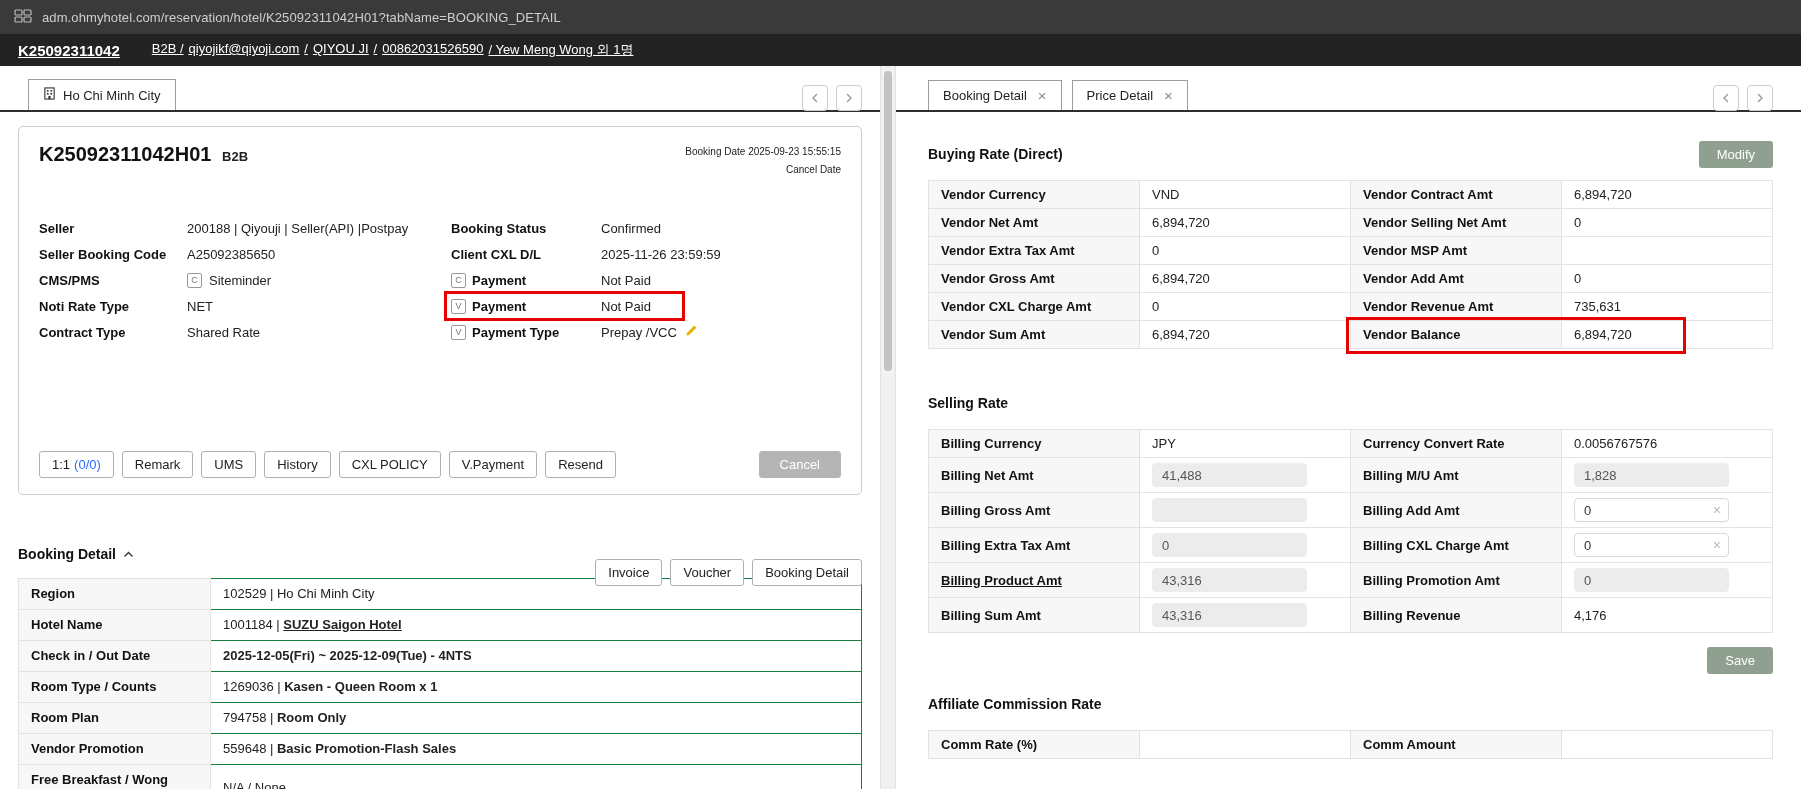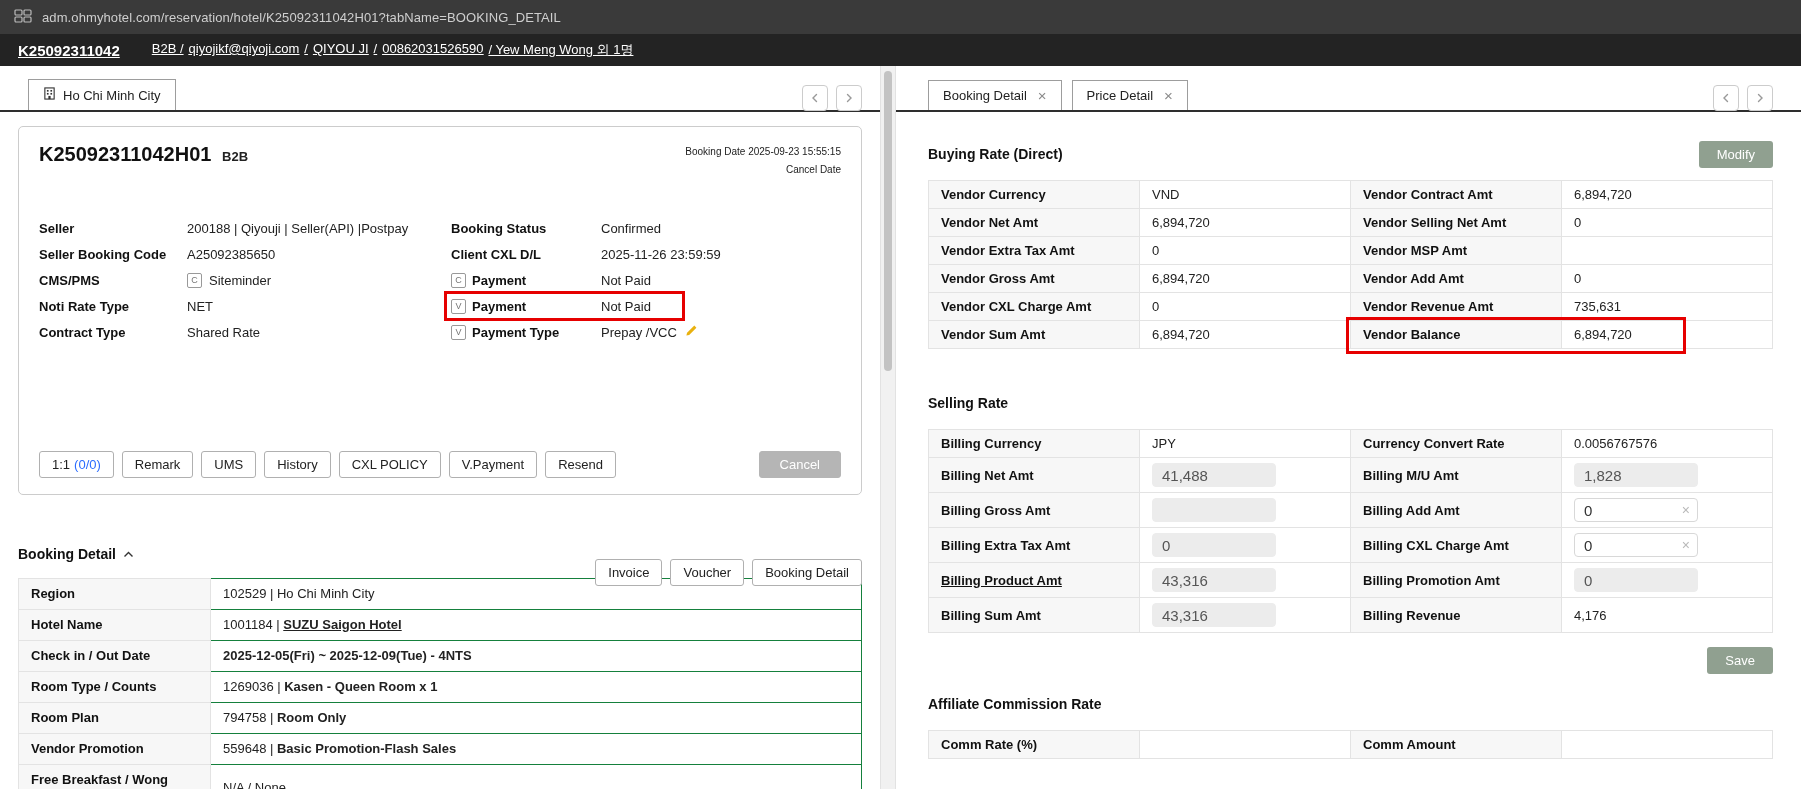--- a/index.html
+++ b/index.html
@@ -83,21 +83,21 @@
                    color:#111; line-height:15px; }
   .grid-table td { padding:6px 12px; border:1px solid #e3e3e3; color:#222; line-height:15px; background:#fff; }
   .sell-table td { padding:5px 12px; }
   .th-link { text-decoration:underline; cursor:pointer; }
   .buy-wrap { position:relative; }
   .red-box.balance { left:calc(50% - 5px); bottom:-5px; width:340px; height:37px; }
   .sr-head { margin-top:40px; }
   .save-row { display:flex; justify-content:flex-end; margin-top:14px; }
   .comm-head { margin-top:16px; }
 
-  .inp { height:24px; border-radius:4px; font-size:15px; font-family:inherit; padding:0 9px; width:124px; }
+  .inp { height:24px; border-radius:4px; font-size:13px; font-family:inherit; padding:0 9px; width:155px; }
   .inp.ghost { background:#ececec; border:1px solid #ececec; color:#555; }
   .inp.lite { background:#fff; border:1px solid #d8d8d8; color:#333; padding-right:24px; }
   .inp-wrap { position:relative; display:inline-flex; align-items:center; }
   .clear-x { position:absolute; right:8px; color:#b9b9b9; font-size:14px; line-height:1; cursor:pointer; }
 </style>
 </head>
 <body>
 
 <div class="screen">
 

